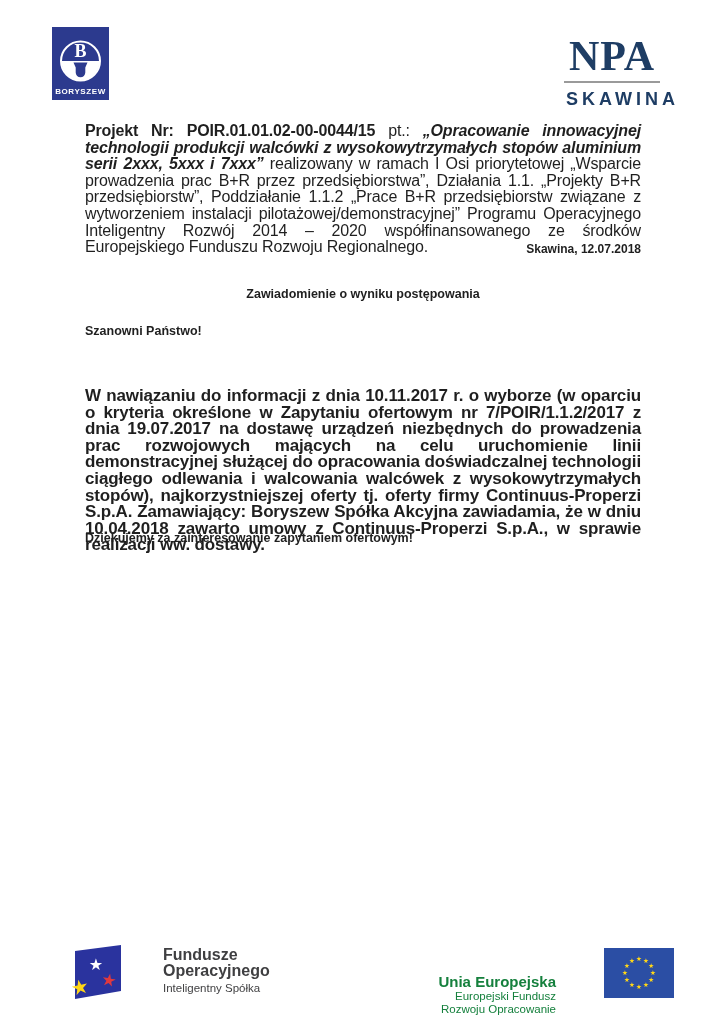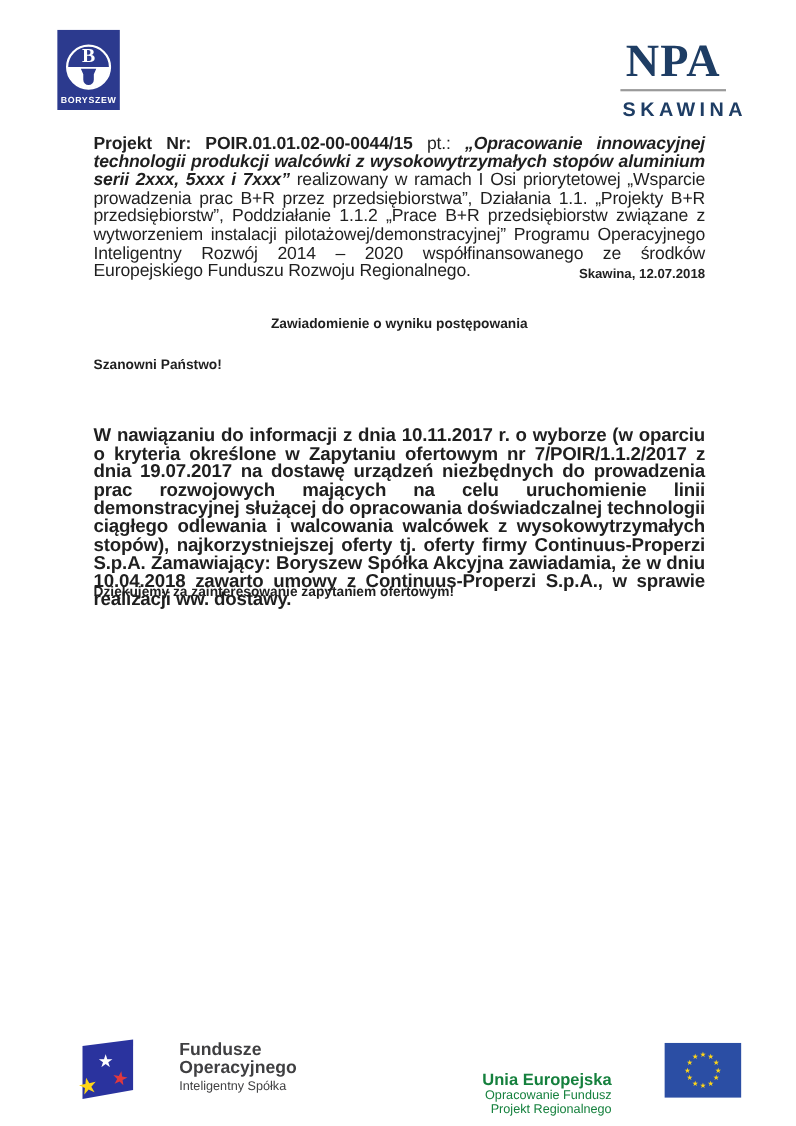--- a/index.html
+++ b/index.html
@@ -92,22 +92,22 @@
         <div>Fundusze</div>
         <div>Operacyjnego</div>
       </div>
       <div class="fe-sub">Inteligentny Spółka</div>
     </div>
   </div>
 
   <div class="eu-block">
     <div class="eu-text">
       <div class="eu-title">Unia Europejska</div>
-      <div class="eu-sub">Opracowanie Fundusz</div>
-      <div class="eu-sub">Projekt Regionalnego</div>
+      <div class="eu-sub">Europejski Fundusz</div>
+      <div class="eu-sub">Rozwoju Opracowanie</div>
     </div>
     <svg class="eu-flag" width="70" height="50" viewBox="0 0 70 50">
       <rect x="0" y="0" width="70" height="50" fill="#2b4ea4"></rect>
       <g fill="#ffd617" font-size="6.5" text-anchor="middle" font-family="DejaVu Sans, sans-serif">
         <text x="35.0" y="13.2">★</text>
         <text x="42.0" y="15.1">★</text>
         <text x="47.1" y="20.2">★</text>
         <text x="49.0" y="27.2">★</text>
         <text x="47.1" y="34.2">★</text>
         <text x="42.0" y="39.3">★</text>

